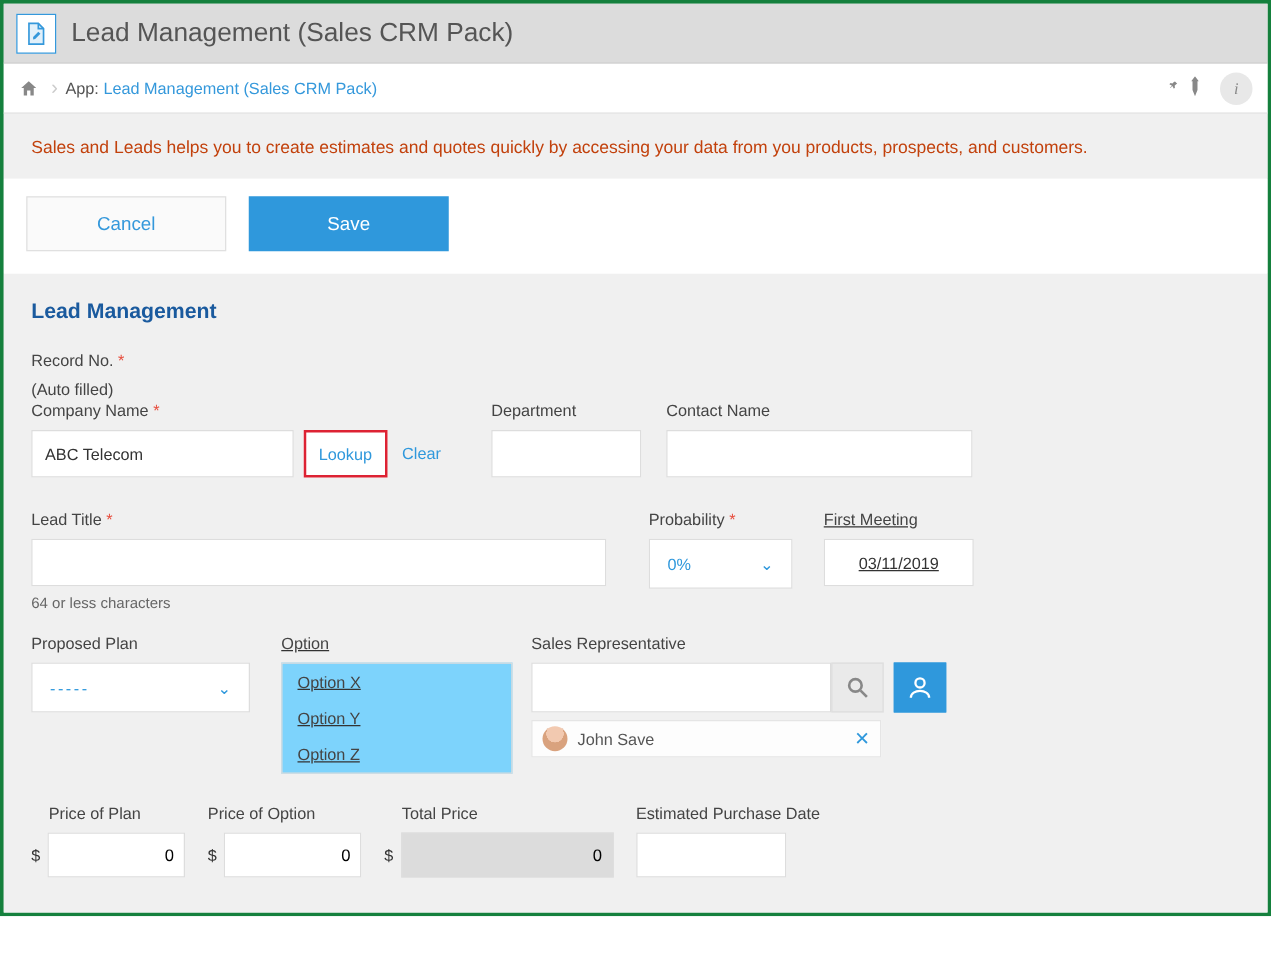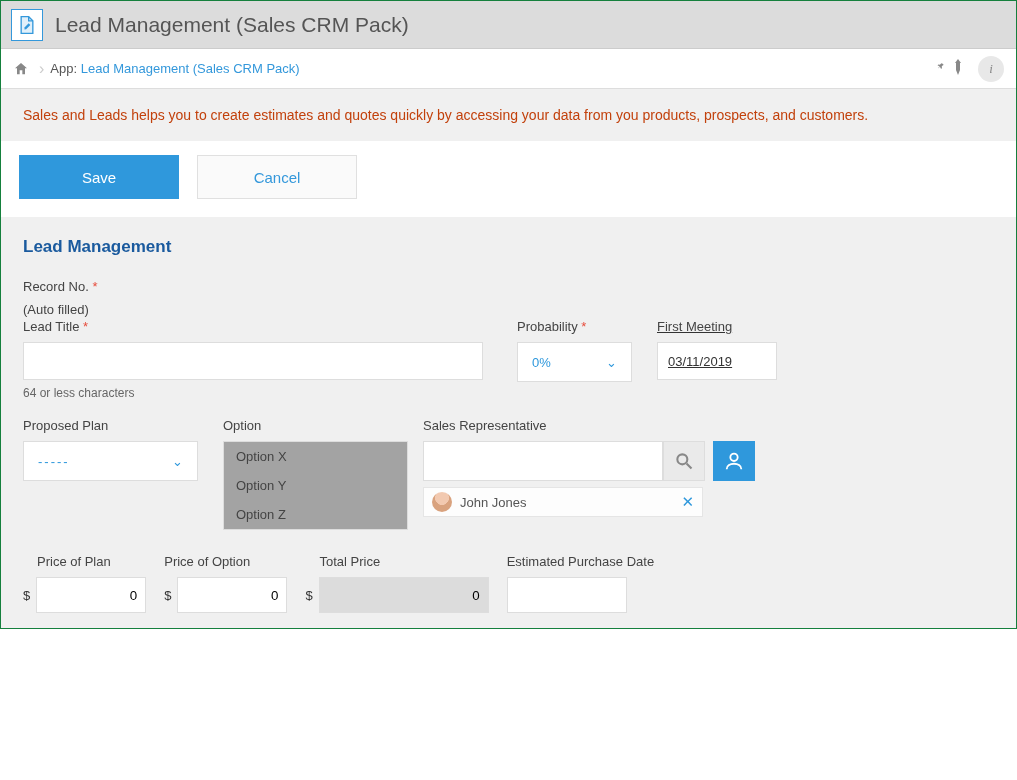--- a/index.html
+++ b/index.html
@@ -1,17 +1,17 @@
 <!DOCTYPE html>
 <html><head>
 <meta charset="utf-8">
 <style>
   * { box-sizing: border-box; margin: 0; padding: 0; }
   body { font-family: Arial, Helvetica, sans-serif; font-size: 13px; color: #333; background: #fff; width: 1017px; }
-  .outer-border { border: 1px solid #15803d; }
+  .outer-border { border: 3px solid #15803d; }
 
   
   .title-bar { background: #dcdcdc; display: flex; align-items: center; height: 48px; padding-left: 10px; border-bottom: 1px solid #ccc; }
   .app-icon { width: 32px; height: 32px; background: #fff; border: 1px solid #3498db; display:flex; align-items:center; justify-content:center; margin-right: 12px; }
   .app-icon svg { width: 20px; height: 20px; }
   .page-title { font-size: 21px; color: #555; font-weight: normal; }
 
   
   .breadcrumb-row { display: flex; align-items: center; height: 40px; background: #fff; border-bottom: 1px solid #ddd; padding-left: 12px; padding-right: 12px; }
   .home-icon { color: #777; fill: #777; margin-right: 4px; }
@@ -25,42 +25,42 @@
   
   .desc-band { background: #f0f0f0; padding: 18px 22px; font-size: 14px; color: #c2410c; }
 
   
   .action-row { background: #fff; padding: 14px 18px 18px; display: flex; gap: 18px; }
   .btn { width: 160px; height: 44px; display: flex; align-items:center; justify-content:center; font-size: 15px; cursor: pointer; border: none; }
   .btn-cancel { background: #fafafa; border: 1px solid #e0e0e0; color: #3498db; }
   .btn-save { background: #2f98dc; color: #fff; }
 
   
-  .form-area { background: #f0f0f0; padding: 20px 22px 15px; }
+  .form-area { background: #f0f0f0; padding: 20px 22px 28px; }
   .section-title { color: #1a5a9e; font-weight: bold; font-size: 17px; margin-bottom: 22px; }
   .label { color: #444; font-size: 13px; margin-bottom: 8px; }
   .req { color: #e74c3c; }
   .sublabel { color: #444; font-size: 13px; margin-bottom: 2px; }
 
   input[type=text].txt, .txt { height: 38px; background: #fff; border: 1px solid #ddd; padding: 0 10px; font-size: 13px; color:#333; }
   .txt-ro { background: #dcdcdc; border: 1px solid #d0d0d0; }
 
   .row { display: flex; align-items: flex-start; }
 
   .lookup-btn { border: 2px solid #d23; color:#2f98dc; background:#fff; padding: 8px 10px; font-size: 13px; margin-left: 8px; cursor:pointer; height: 38px; }
   .clear-link { color:#2f98dc; margin-left: 12px; font-size: 13px; line-height: 38px; cursor:pointer; }
 
   .hint { font-size: 12px; color:#666; margin-top:6px; }
 
   .select-like { height: 40px; background:#fff; border:1px solid #ddd; display:flex; align-items:center; justify-content:space-between; padding: 0 14px; color:#2f98dc; cursor:pointer; }
   .select-like .chev { color:#2f98dc; }
   .select-plan { color:#2f98dc; }
   .select-plan .dashes { letter-spacing: 2px; }
 
-  .option-list { background:#a3a3a3; border:1px solid #ddd; width: 185px; font-size: 13px; color:#444; }
+  .option-list { background:#7dd3fc; border:1px solid #ddd; width: 185px; font-size: 13px; color:#444; }
   .option-list div { padding: 7px 12px; cursor:pointer; }
 
   .search-btn, .user-btn { width: 42px; height: 40px; display:flex; align-items:center; justify-content:center; cursor:pointer; border:1px solid #ddd; }
   .search-btn { background:#eaeaea; color:#888; }
   .user-btn { background:#2f98dc; color:#fff; margin-left: 8px; border-color:#2f98dc; }
 
   .user-chip { margin-top: 6px; width: 280px; border:1px solid #e5e5e5; background:#fdfdfd; height: 30px; display:flex; align-items:center; padding: 0 8px; color:#555; }
   .avatar-sm { width:20px; height:20px; border-radius:50%; background: radial-gradient(circle at 50% 30%, #f2c9b0 0 40%, #d9a27e 41% 100%); margin-right: 8px; }
   .chip-x { margin-left:auto; color:#2f98dc; cursor:pointer; font-size: 15px; }
 
@@ -103,65 +103,85 @@
             <path fill="#888" d="M5 0l3 4H7v7l-2 5-2-5V4H2z"></path>
           </svg>
     </span>
     <div class="info-badge">i</div>
   </div>
 </div>
 
 <div class="desc-band">Sales and Leads helps you to create estimates and quotes quickly by accessing your data from you products, prospects, and customers.</div>
 
 <div class="action-row">
+  <button class="btn btn-cancel">Cancel</button>
   <button class="btn btn-save">Save</button>
-  <button class="btn btn-cancel">Cancel</button>
 </div>
 
 <div class="form-area">
   <div class="section-title">Lead Management</div>
 
   <div class="label">
     <span>Record No.</span> <span class="req">*</span>
   </div>
   <div class="sublabel">(Auto filled)</div>
 
+  <div class="row" style="gap: 0; margin-bottom: 26px; align-items:flex-start;">
+    <div class="col" style="width: 350px;">
+      <div class="label">
+        <span>Company Name</span> <span class="req">*</span>
+      </div>
+      <div class="row" style="align-items:center;">
+        <input type="text" class="txt" style="width: 210px;" value="ABC Telecom">
+        <button class="lookup-btn">Lookup</button>
+        <span class="clear-link">Clear</span>
+      </div>
+    </div>
+    <div class="col" style="width: 140px; margin-left: 18px;">
+      <div class="label">Department</div>
+      <input type="text" class="txt txt-ro" readonly="" style="width: 120px;" value="">
+    </div>
+    <div class="col" style="width: 260px;">
+      <div class="label">Contact Name</div>
+      <input type="text" class="txt txt-ro" readonly="" style="width: 245px;" value="">
+    </div>
+  </div>
 
   <div class="row" style="gap: 0; align-items:flex-start;">
     <div class="col" style="width: 490px;">
       <div class="label">
         <span>Lead Title</span> <span class="req">*</span>
       </div>
       <input type="text" class="txt" style="width: 460px;" value="">
       <div class="hint">64 or less characters</div>
     </div>
     <div class="col" style="width: 140px; margin-left: 4px;">
       <div class="label">
         <span>Probability</span> <span class="req">*</span>
       </div>
       <div class="select-like" style="width: 115px;">
         <span>0%</span>
         <span class="chev">⌄</span>
       </div>
     </div>
     <div class="col" style="width: 140px; text-decoration: underline;">
       <div class="label">First Meeting</div>
-      <input type="text" class="txt" style="width: 120px; text-align: left;" value="03/11/2019">
+      <input type="text" class="txt" style="width: 120px; text-align: center;" value="03/11/2019">
     </div>
   </div>
 
   <div class="row" style="margin-top: 18px; align-items:flex-start;">
     <div class="col" style="width: 200px;">
       <div class="label">Proposed Plan</div>
       <div class="select-like select-plan" style="width: 175px;">
         <span class="dashes">-----</span>
         <span class="chev">⌄</span>
       </div>
     </div>
-    <div class="col" style="width: 200px;">
+    <div class="col" style="width: 200px; text-decoration: underline;">
       <div class="label">Option</div>
       <div class="option-list">
         <div>Option X</div>
         <div>Option Y</div>
         <div>Option Z</div>
       </div>
     </div>
     <div class="col" style="width: 360px;">
       <div class="label">Sales Representative</div>
       <div class="row" style="align-items:stretch;">
@@ -174,21 +194,21 @@
         </div>
         <div class="user-btn">
           <svg width="22" height="22" viewBox="0 0 24 24">
                 <circle cx="12" cy="8" r="4" fill="none" stroke="#fff" stroke-width="2"></circle>
                 <path d="M4 21c0-4 4-6 8-6s8 2 8 6" fill="none" stroke="#fff" stroke-width="2"></path>
               </svg>
         </div>
       </div>
       <div class="user-chip">
         <div class="avatar-sm"></div>
-        <span>John Jones</span>
+        <span>John Save</span>
         <span class="chip-x">✕</span>
       </div>
     </div>
   </div>
 
   <div class="row" style="margin-top: 24px; align-items: flex-start; gap: 18px;">
     <div class="col">
       <div class="label" style="margin-left:14px;">Price of Plan</div>
       <div class="row" style="align-items:center;">
         <span class="dollar">$</span>

